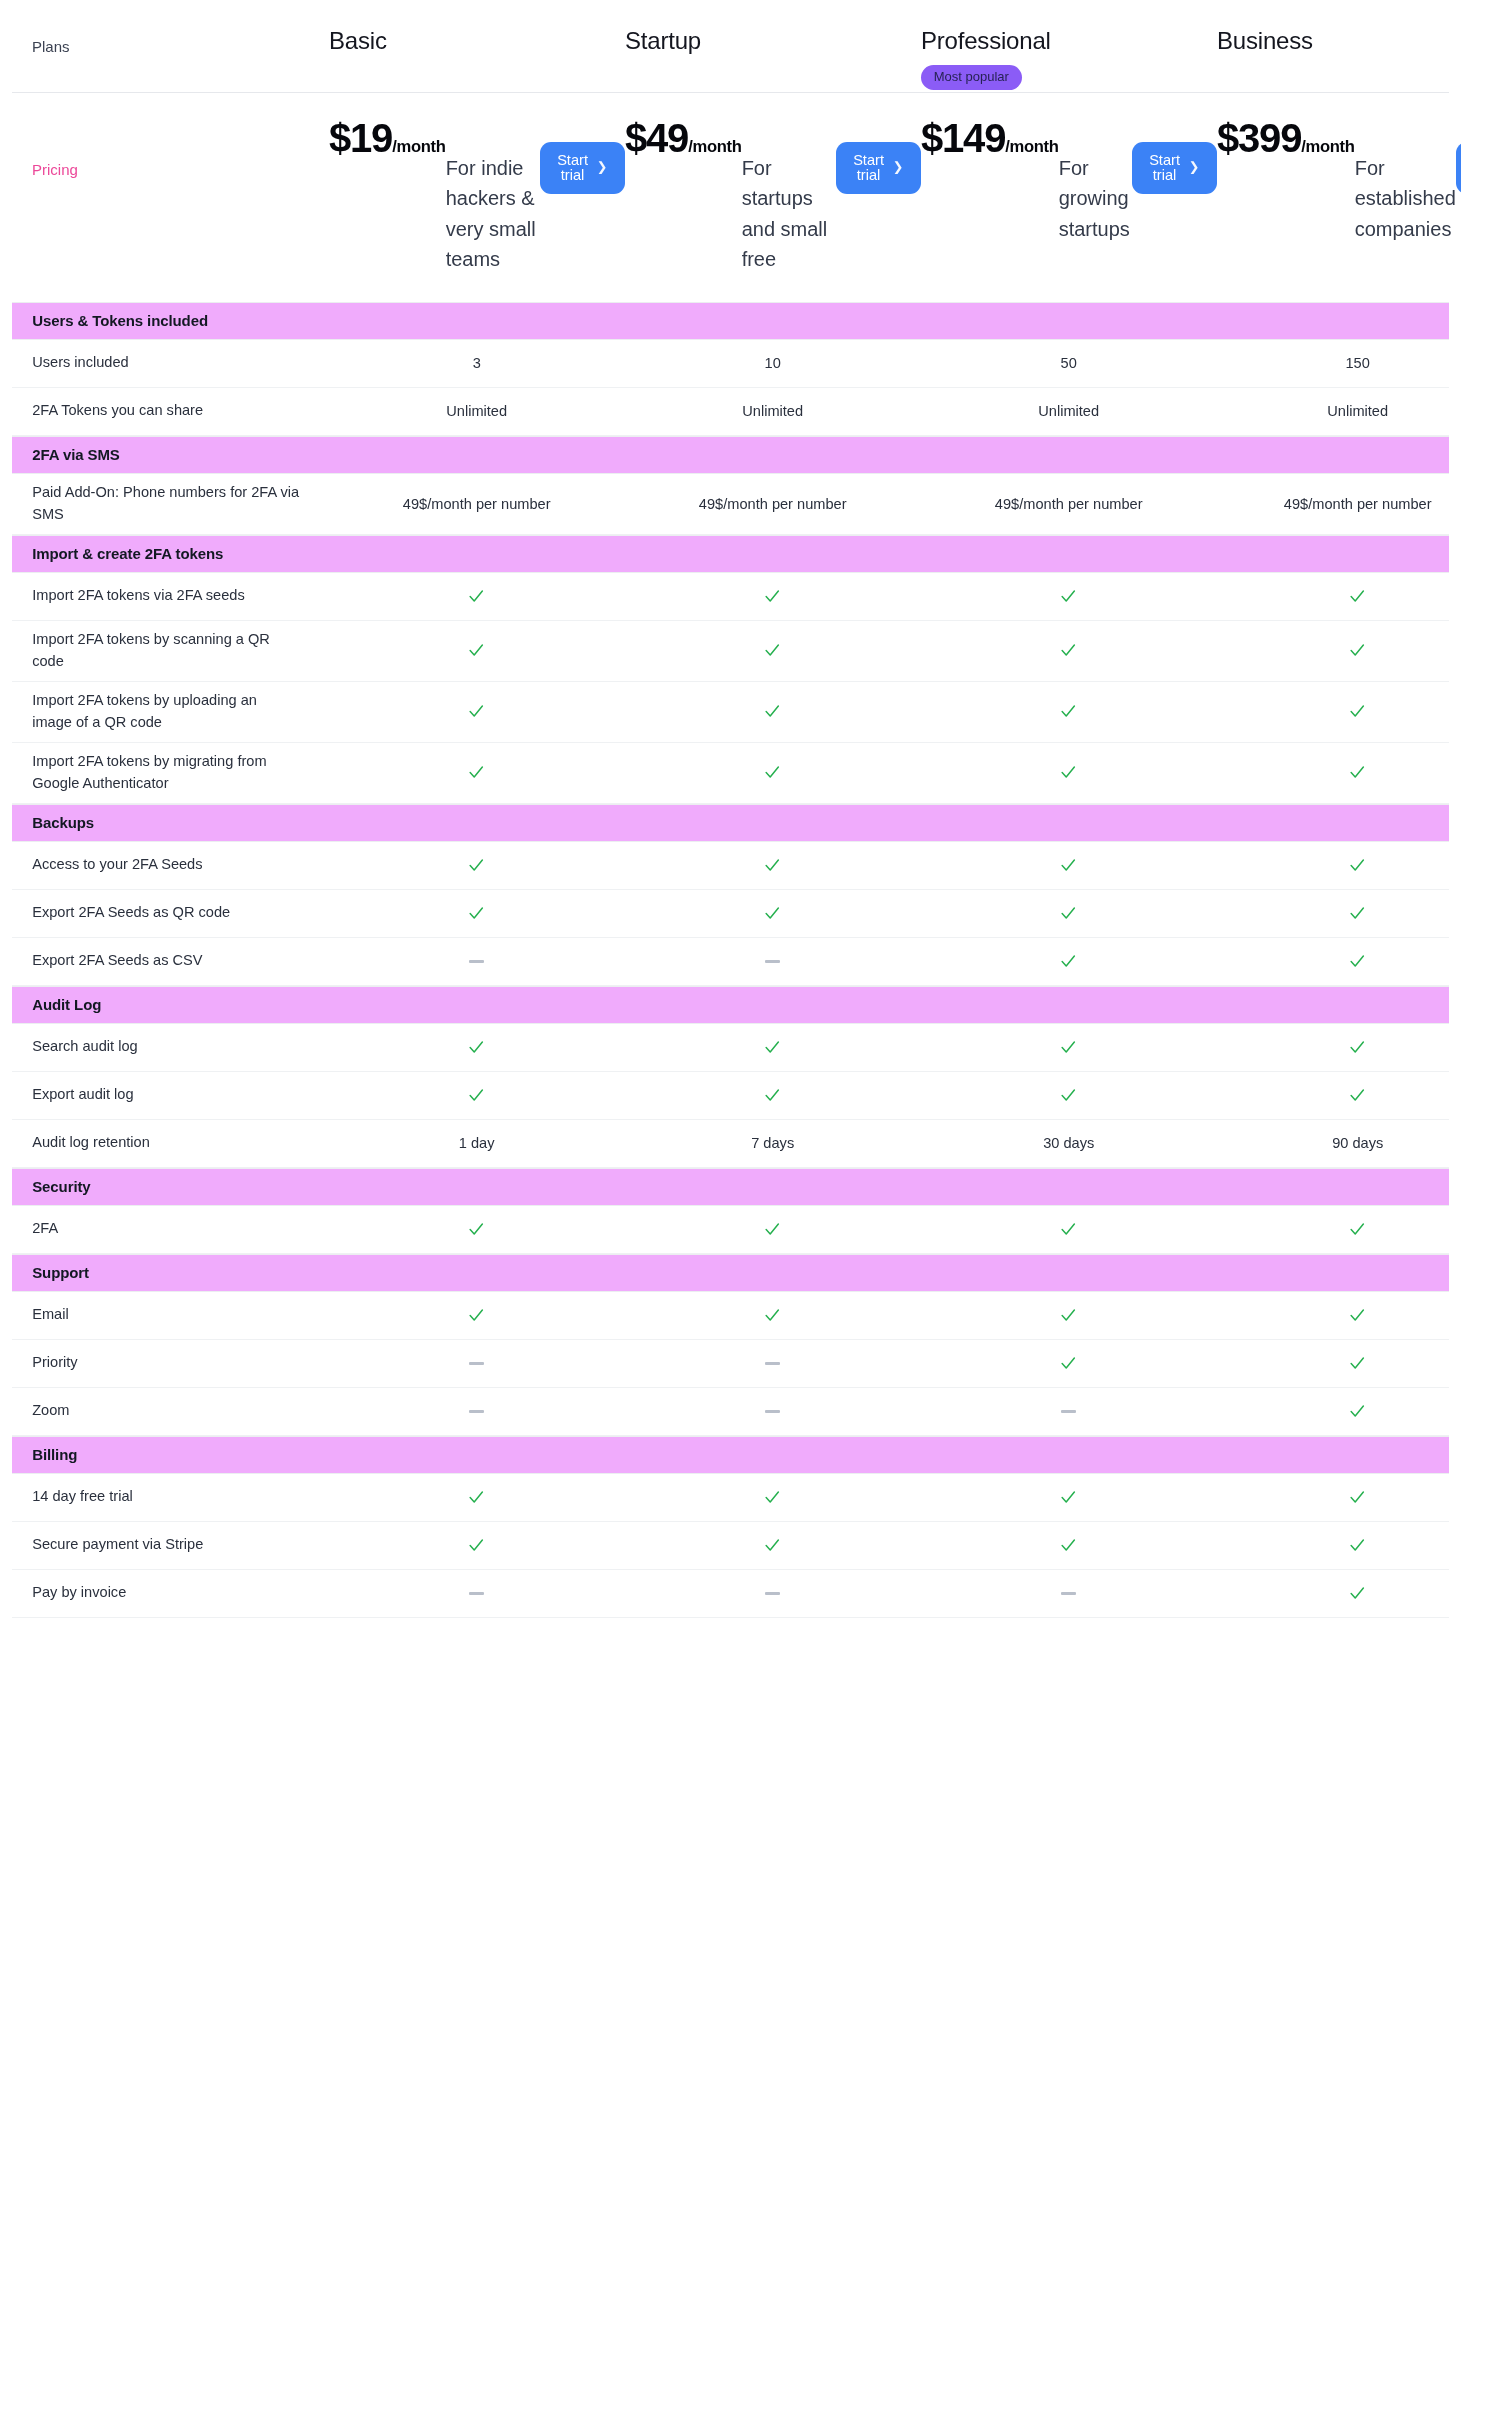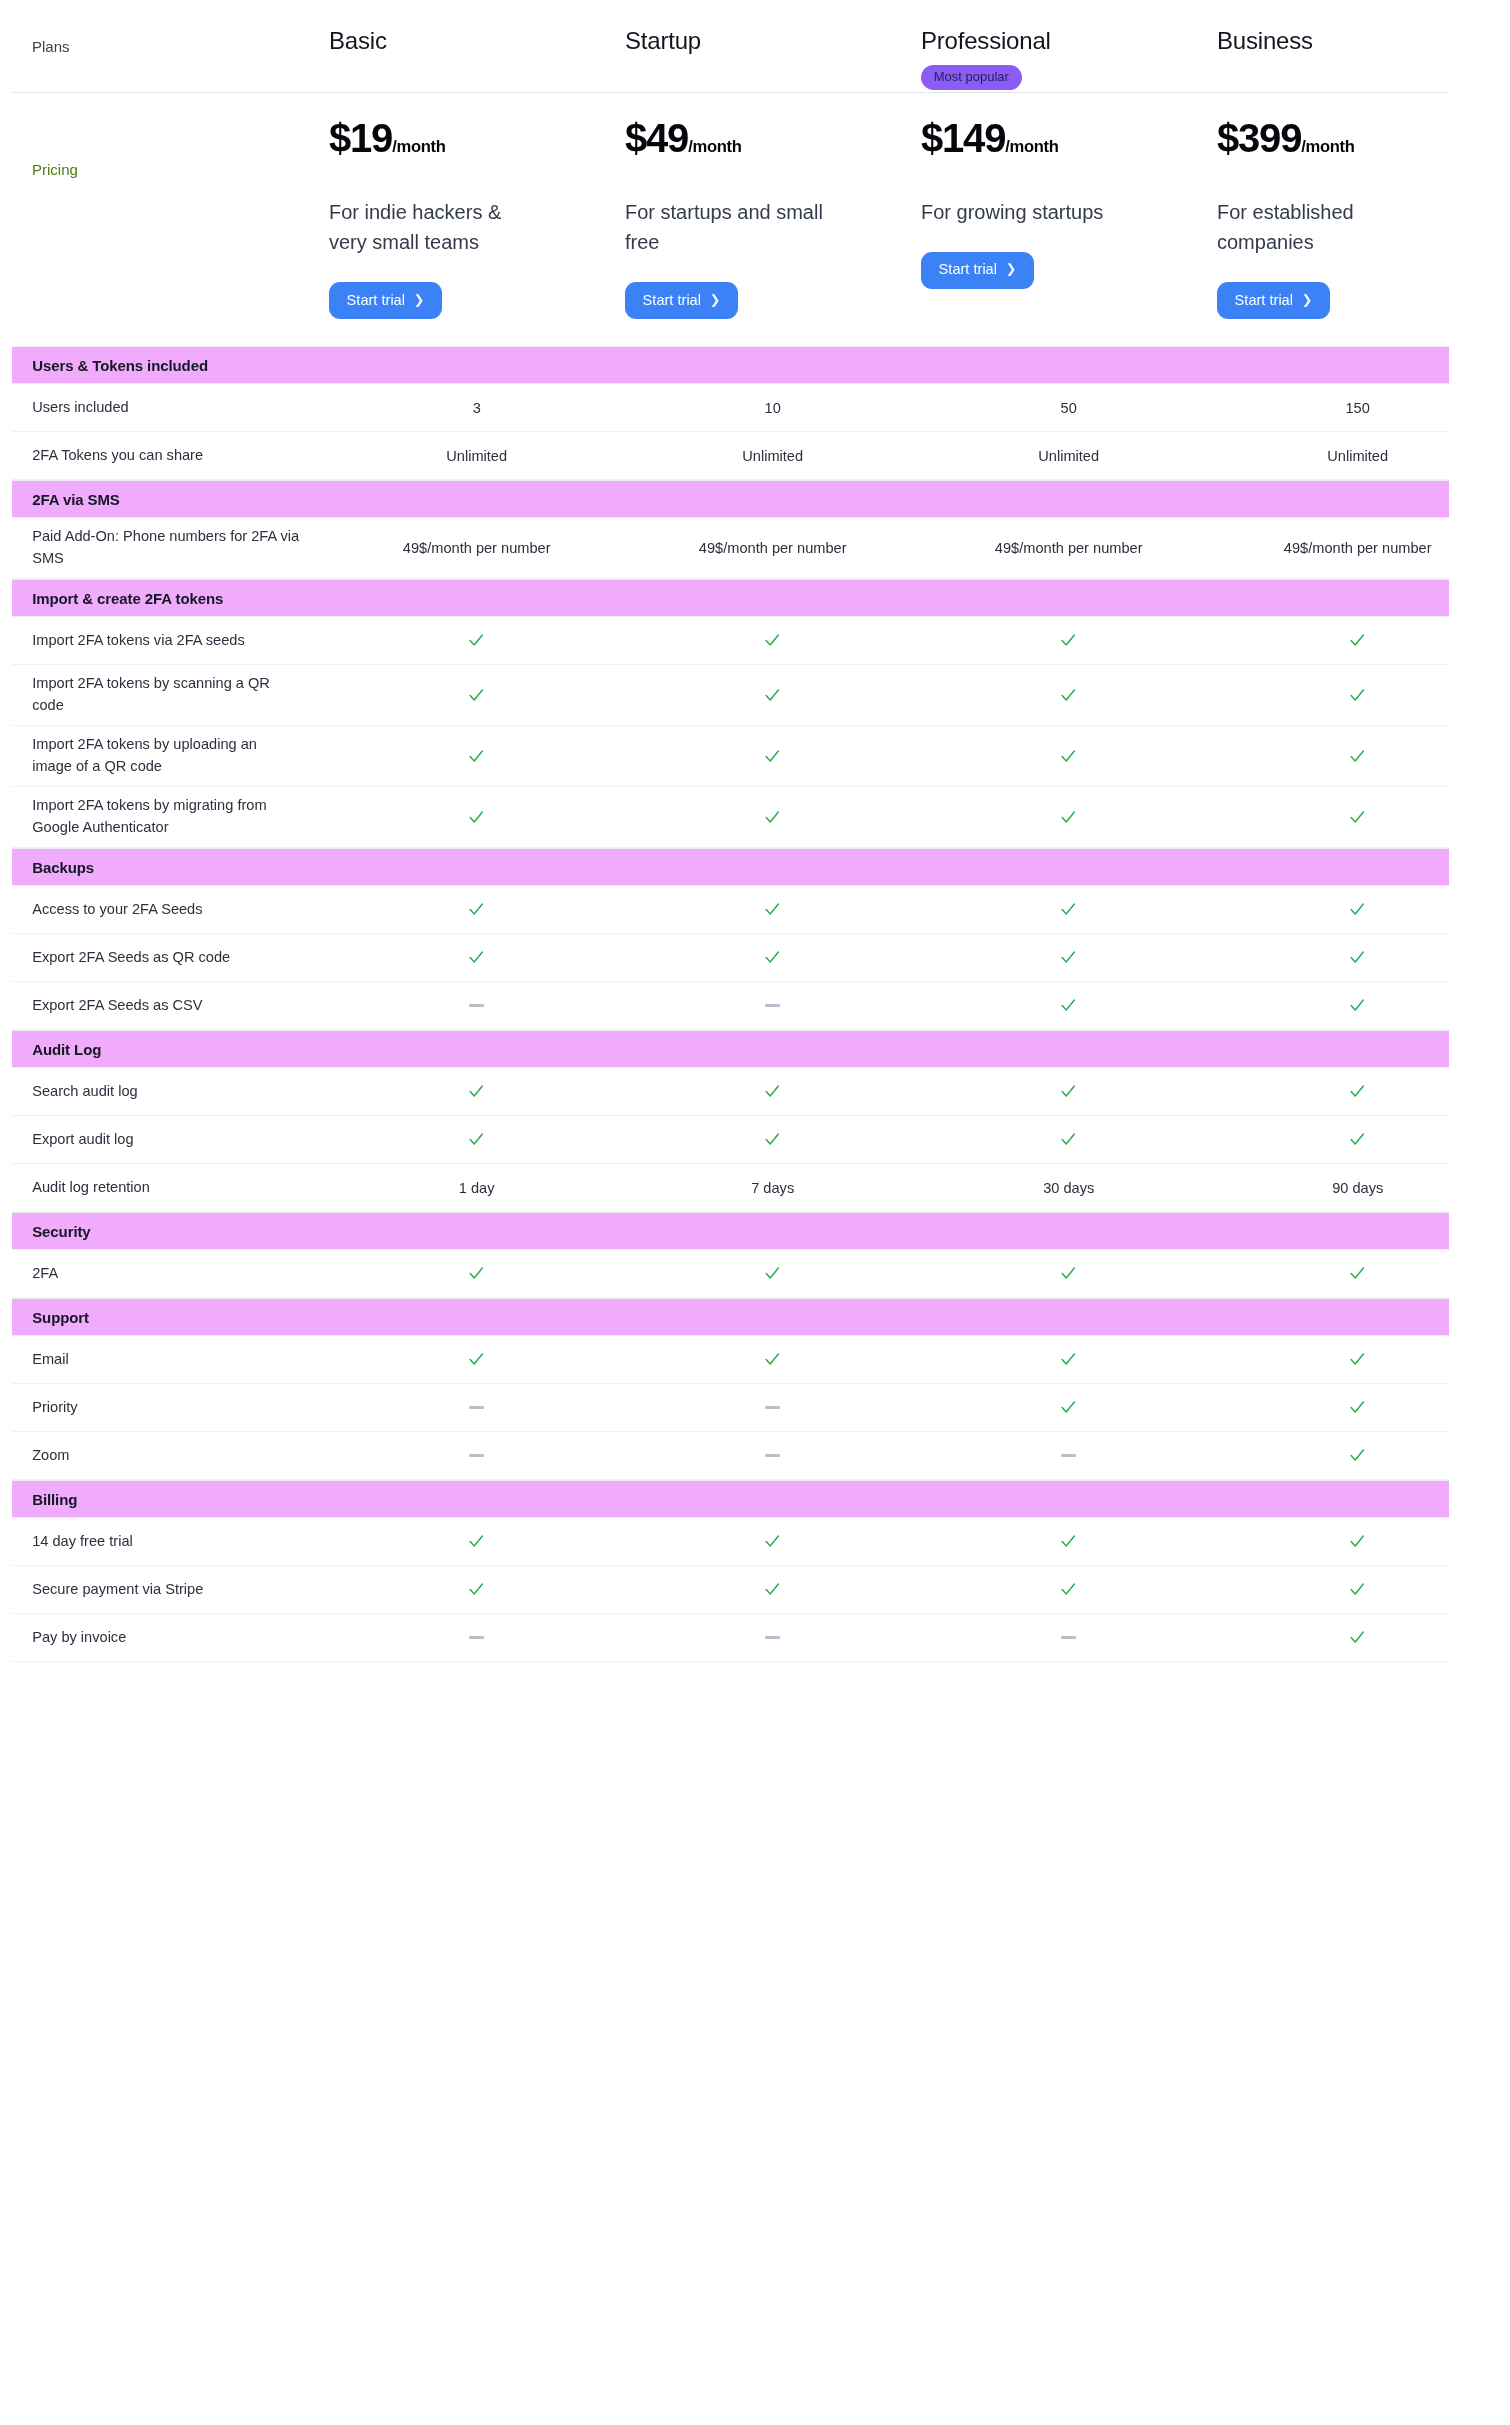--- a/index.html
+++ b/index.html
@@ -67,25 +67,25 @@
   }
 
   
   .pricing-row {
     align-items: flex-start;
     padding-top: 25px;
     padding-bottom: 27px;
   }
   .pricing-label {
     font-size: 15px;
-    color: #4d7c0f;
+    color: #ec4899;
     padding-left: 32px;
     padding-top: 43px;
   }
-  .price-cell { display: flex; flex-direction: column; align-items: flex-start; }
+  .price-cell { display: flex; flex-direction: row; align-items: flex-start; }
   .price-line {
     display: flex;
     align-items: baseline;
     line-height: 1;
     margin-bottom: 3.9px;
   }
   .price-amount {
     font-size: 40px;
     font-weight: 700;
     color: #06070c;

